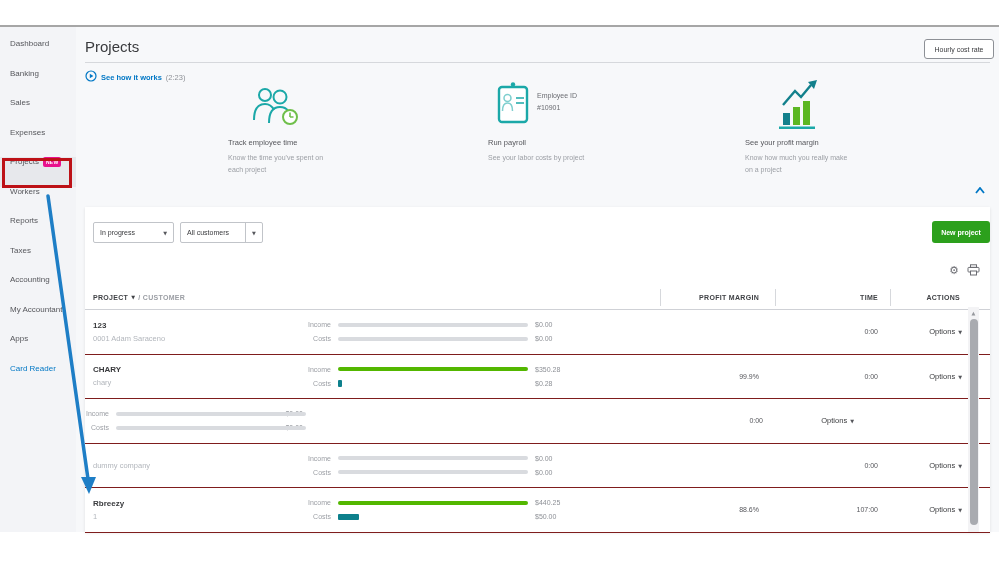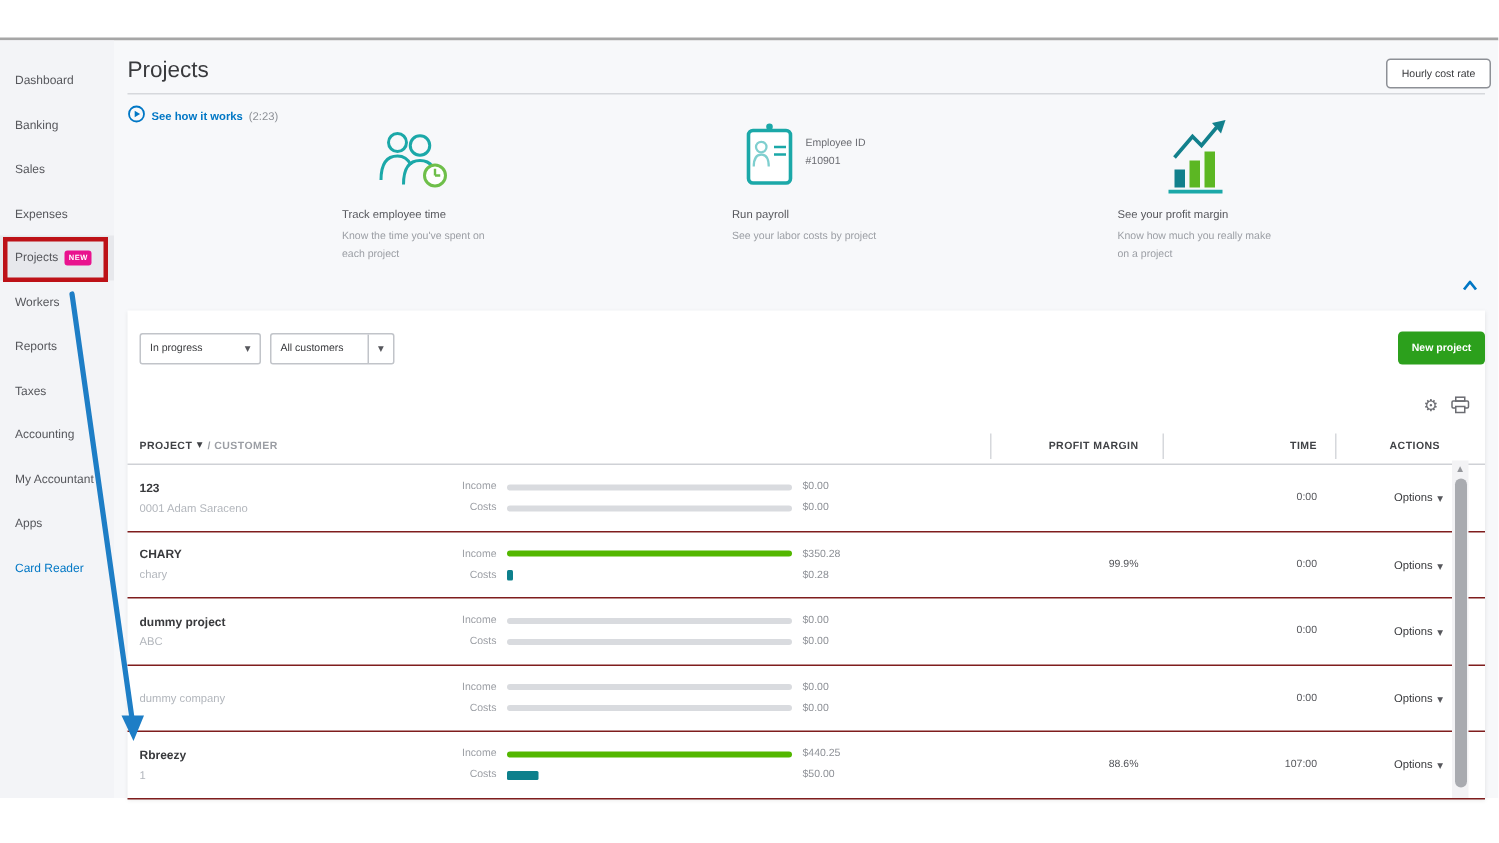--- a/index.html
+++ b/index.html
@@ -4,21 +4,21 @@
 <style>
   * { margin:0; padding:0; box-sizing:border-box; }
   body { background:#fff; }
   #screen { position:relative; width:999px; height:562px; background:#fff; overflow:hidden;
             font-family:"Liberation Sans", sans-serif; color:#393a3d; }
   .topline { position:absolute; top:25px; left:0; width:999px; height:2px; background:#a6a6a6; }
   #app { position:absolute; top:27px; left:0; width:999px; height:505px; background:#f7f8fa; }
 
   
   #sidebar { position:absolute; left:0; top:0; width:76px; height:505px; background:#f3f4f7; padding-top:12px; }
-  .side-item { height:29.5px; display:flex; align-items:center; padding-left:10px; font-size:8px; color:#56575c; cursor:pointer; white-space:nowrap; }
+  .side-item { height:29.5px; display:flex; align-items:flex-start; padding-left:10px; font-size:8px; color:#56575c; cursor:pointer; white-space:nowrap; }
   .side-item.active { background:#e7e8ec; }
   .side-item.accent span.lbl { color:#0077c5; }
   .badge-new { margin-left:4px; color:#fff; font-size:5px; font-weight:bold; padding:2px 3px; border-radius:2px; letter-spacing:.3px; }
   .annot-box { position:absolute; left:2px; top:131px; width:70px; height:30px; border:3px solid #bd1117; z-index:30; pointer-events:none; }
 
   
   #main { position:absolute; left:76px; top:0; width:923px; height:505px; }
   .page-title { position:absolute; left:9px; top:11px; font-size:15px; font-weight:400; color:#393a3d; }
   .header-divider { position:absolute; left:9px; top:35px; width:905px; height:1px; background:#d6d8dc; }
   .hourly-btn { position:absolute; left:848px; top:12px; width:70px; height:20px; background:#fff; border:1px solid #8d9096; border-radius:3px; font-size:7px; color:#393a3d; cursor:pointer; font-family:inherit; }
@@ -288,24 +288,20 @@
                     <div class="fill costs" style="width: 4px; background: rgb(13, 128, 140);"></div>
                   </div>
                   <span class="bval">$0.28</span>
                 </div>
               </div>
               <div class="mcell">99.9%</div>
               <div class="tcell">0:00</div>
               <div class="acell"><span>Options</span><span class="caret">▼</span></div>
             </div>
             <div class="trow grid-cols">
-              <div class="pcell">
-                <div class="pname">dummy project</div>
-                <div class="pcust">ABC</div>
-              </div>
               <div>
                 <div class="barline">
                   <span class="blabel">Income</span>
                   <div class="track">
                     <div class="rail" style="background: rgb(217, 219, 223);"></div>
                   </div>
                   <span class="bval">$0.00</span>
                 </div>
                 <div class="barline">
                   <span class="blabel">Costs</span>

